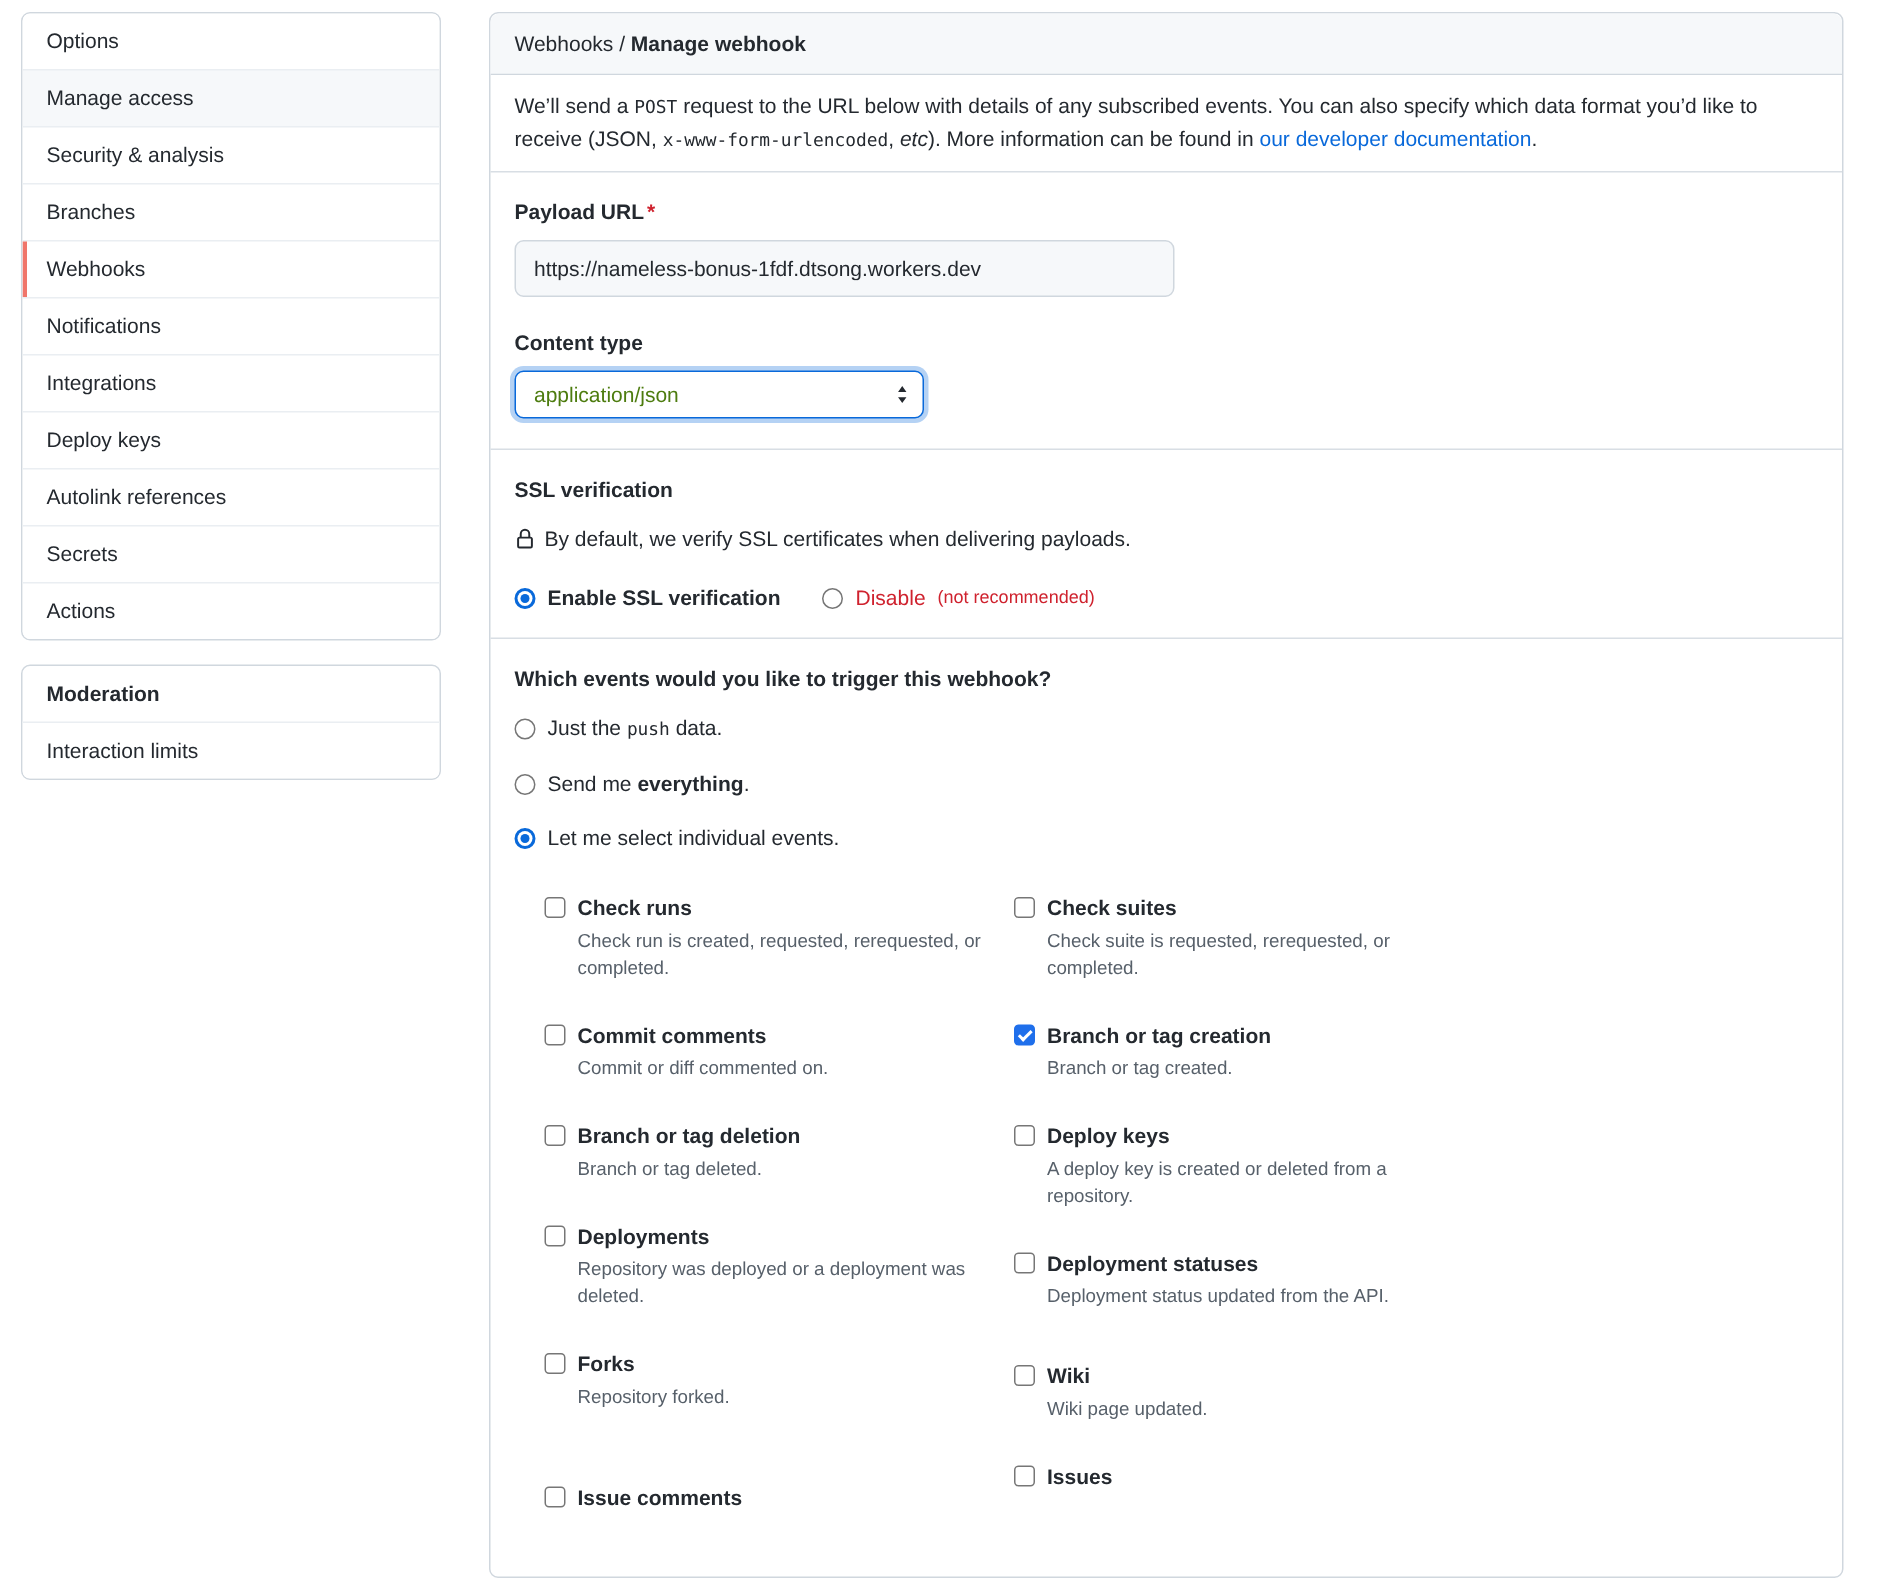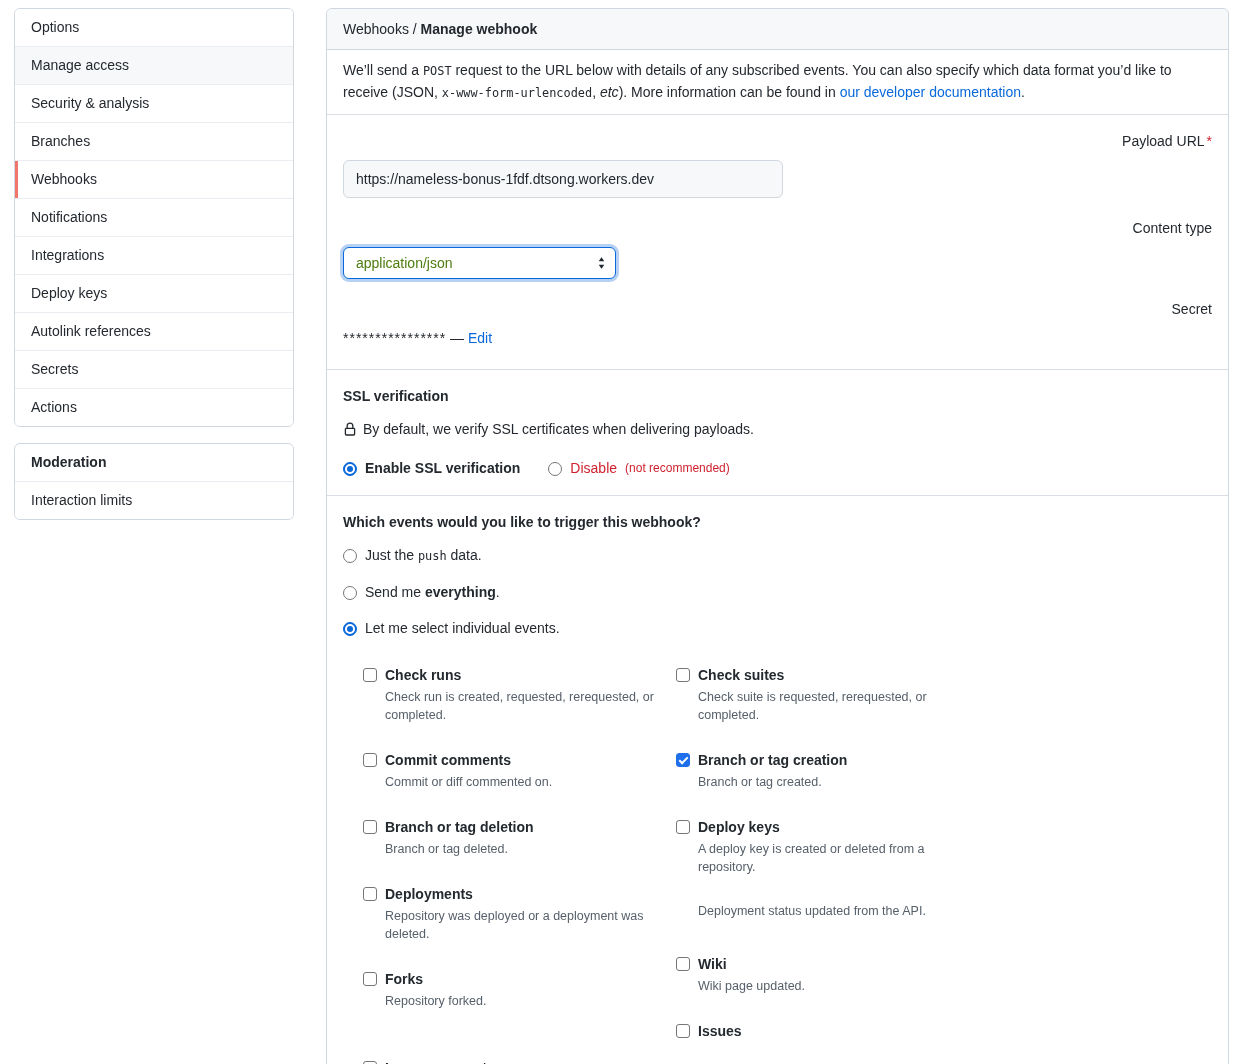--- a/index.html
+++ b/index.html
@@ -47,21 +47,21 @@
 
   .intro { padding: 10px 16px; line-height: 21px; border-bottom: 1px solid #d8dee4; }
   .intro p { margin: 0; }
   code, .mono { font-family: "DejaVu Sans Mono", "Liberation Mono", monospace; font-size: 85%; }
   .italic { font-style: italic; }
   a.blue-link { color: #0969da; text-decoration: none; cursor: pointer; }
 
   .section { padding: 16px; }
   .section + .section { border-top: 1px solid #d8dee4; }
 
-  .form-label { display: block; font-weight: 400; margin-bottom: 8px; line-height: 21px; text-align: right; }
+  .form-label { display: block; font-weight: 700; margin-bottom: 8px; line-height: 21px; }
   .req { color: #cf222e; margin-left: 2px; }
   .text-input {
     width: 440px; height: 32px; padding: 18px 12px;
     font-family: "Liberation Sans", sans-serif; font-size: 14px; color: #24292f;
     background: #f6f8fa; border: 1px solid #d0d7de; border-radius: 6px; outline: none;
   }
   .form-group { margin-bottom: 20px; }
   .form-group:last-child { margin-bottom: 4px; }
 
   .select-wrap { position: relative; display: inline-block; }
@@ -169,26 +169,20 @@
             <option>application/json</option>
           </select>
           <span class="select-caret">
             <svg width="9" height="14" viewBox="0 0 10 16">
                 <path fill="#24292f" d="M5 1.5 8.2 6H1.8L5 1.5zM5 14.5 1.8 10h6.4L5 14.5z"></path>
               </svg>
           </span>
         </span>
       </div>
 
-      <div class="form-group">
-        <label class="form-label">Secret</label>
-        <div class="secret-line">
-          <span class="masked">****************</span><span> — </span><a class="blue-link">Edit</a>
-        </div>
-      </div>
     </div>
 
     <div class="section">
       <p class="ssl-title">SSL verification</p>
       <p class="ssl-note">
         <span style="display:flex;">
           <svg width="14" height="15" viewBox="0 0 16 16">
               <path fill="#24292f" d="M4 4a4 4 0 0 1 8 0v2h.25c.966 0 1.75.784 1.75 1.75v5.5A1.75 1.75 0 0 1 12.25 15h-8.5A1.75 1.75 0 0 1 2 13.25v-5.5C2 6.784 2.784 6 3.75 6H4Zm8.25 3.5h-8.5a.25.25 0 0 0-.25.25v5.5c0 .138.112.25.25.25h8.5a.25.25 0 0 0 .25-.25v-5.5a.25.25 0 0 0-.25-.25ZM10.5 6V4a2.5 2.5 0 1 0-5 0v2Z"></path>
             </svg>
         </span>
@@ -288,20 +282,24 @@
             <p class="event-desc">Branch or tag created.</p>
           </div>
           <div class="event-item">
             <div class="event-head">
               <span class="checkbox"></span>
               <span class="event-label">Deploy keys</span>
             </div>
             <p class="event-desc">A deploy key is created or deleted from a repository.</p>
           </div>
           <div class="event-item" style="margin-bottom:34px;">
+            <div class="event-head">
+              <span class="checkbox"></span>
+              <span class="event-label">Deployment statuses</span>
+            </div>
             <p class="event-desc">Deployment status updated from the API.</p>
           </div>
           <div class="event-item">
             <div class="event-head">
               <span class="checkbox"></span>
               <span class="event-label">Wiki</span>
             </div>
             <p class="event-desc">Wiki page updated.</p>
           </div>
           <div class="event-item">

